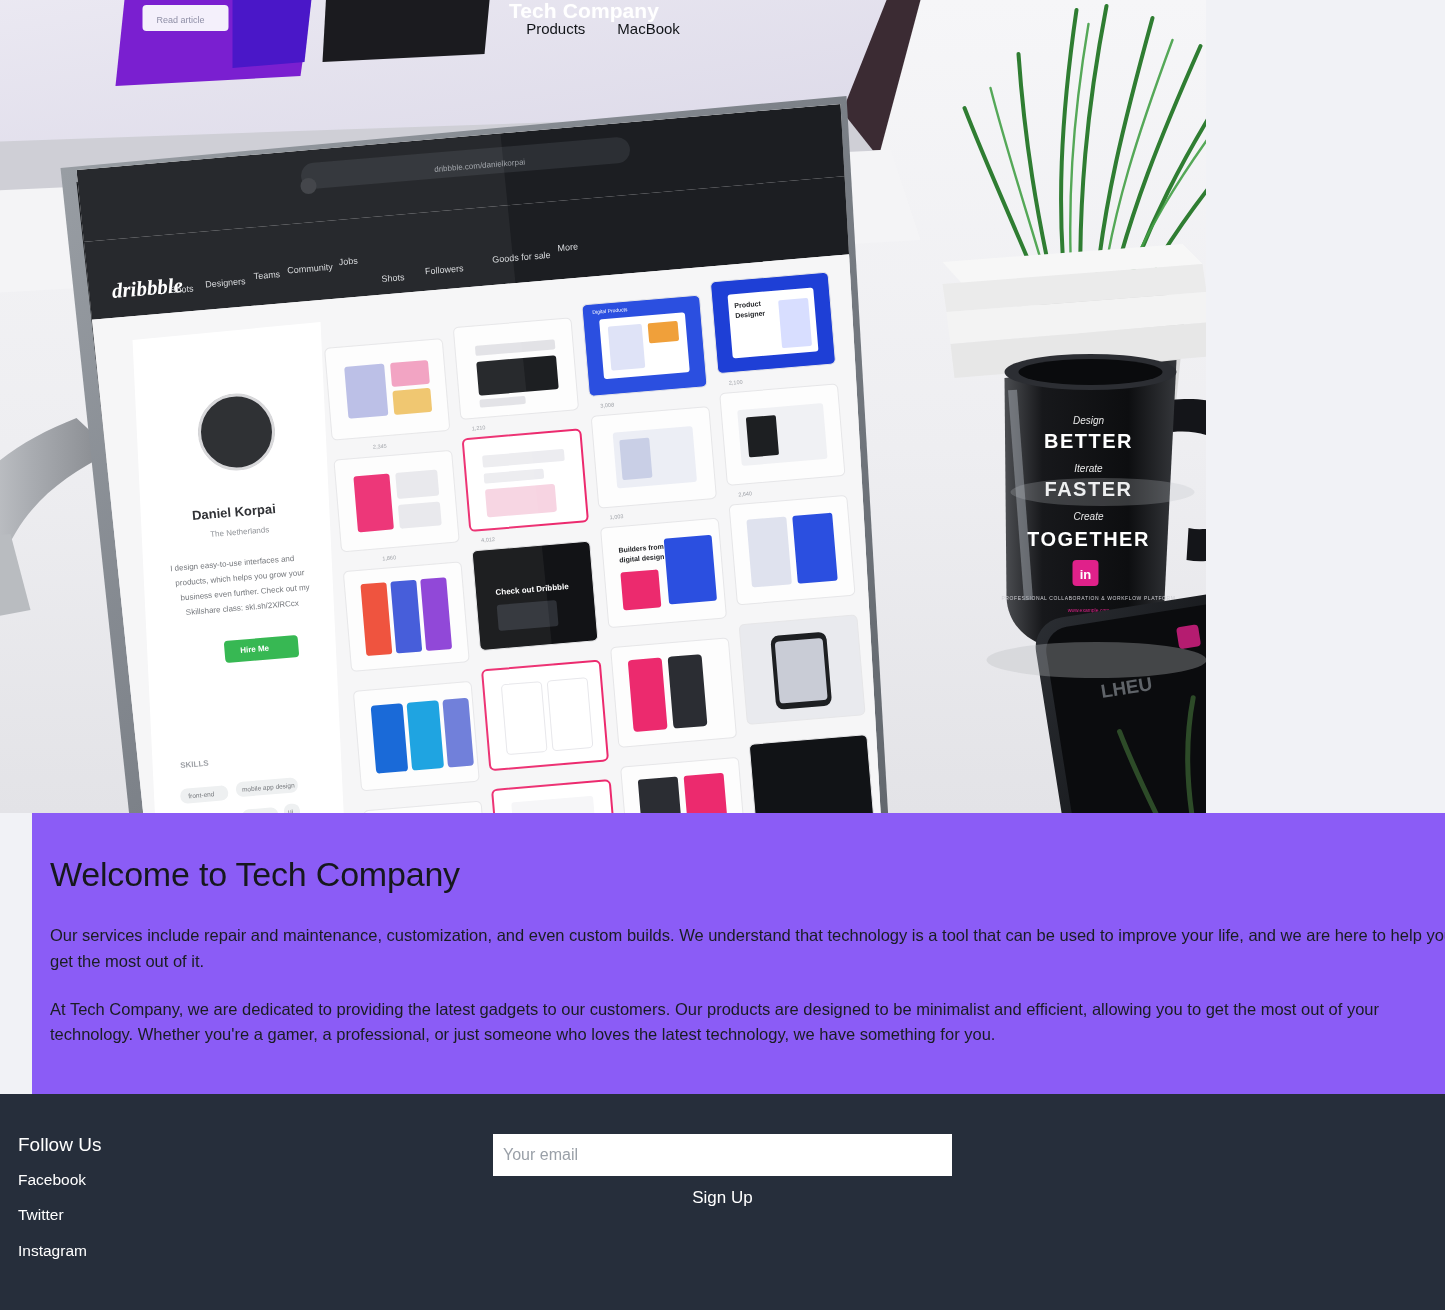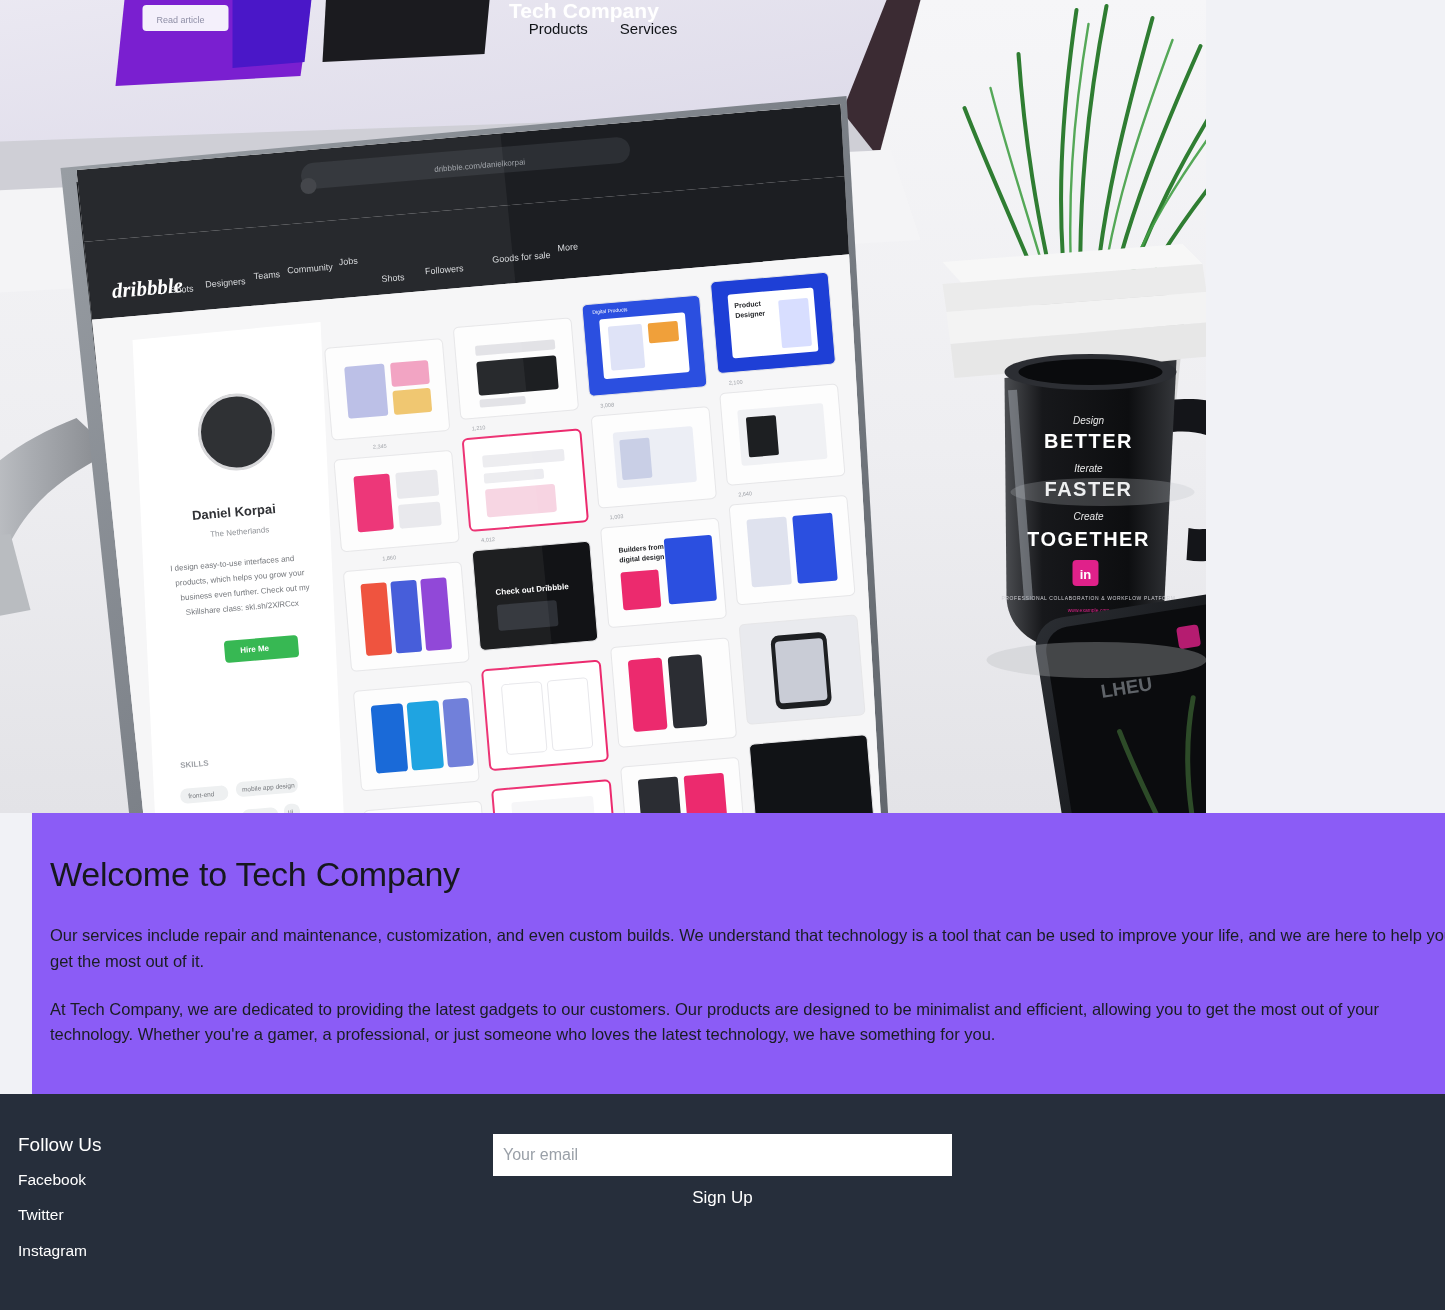--- a/index.html
+++ b/index.html
@@ -581,21 +581,21 @@
       <ellipse cx="760" cy="1196" rx="420" ry="34" fill="#b2b5b9" opacity="0.2"></ellipse>
 
       <rect x="0" y="780" width="1445" height="33" fill="#5e606a" opacity="0.0"></rect>
     </svg>
   </div>
 
   <nav class="navbar">
     <div class="brand">Tech Company</div>
     <div class="nav-links">
       <a class="nav-link" href="#">Products</a>
-      <a class="nav-link" href="#">Services</a>
+      <a class="nav-link" href="#">MacBook</a>
     </div>
   </nav>
 </header>
 
 <main class="main">
   <h1 class="main-title">Welcome to Tech Company</h1>
   <p class="main-para">Our services include repair and maintenance, customization, and even custom builds. We understand that technology is a tool that can be used to improve your life, and we are here to help you get the most out of it.</p>
   <p class="main-para">At Tech Company, we are dedicated to providing the latest gadgets to our customers. Our products are designed to be minimalist and efficient, allowing you to get the most out of your technology. Whether you're a gamer, a professional, or just someone who loves the latest technology, we have something for you.</p>
 </main>
 

